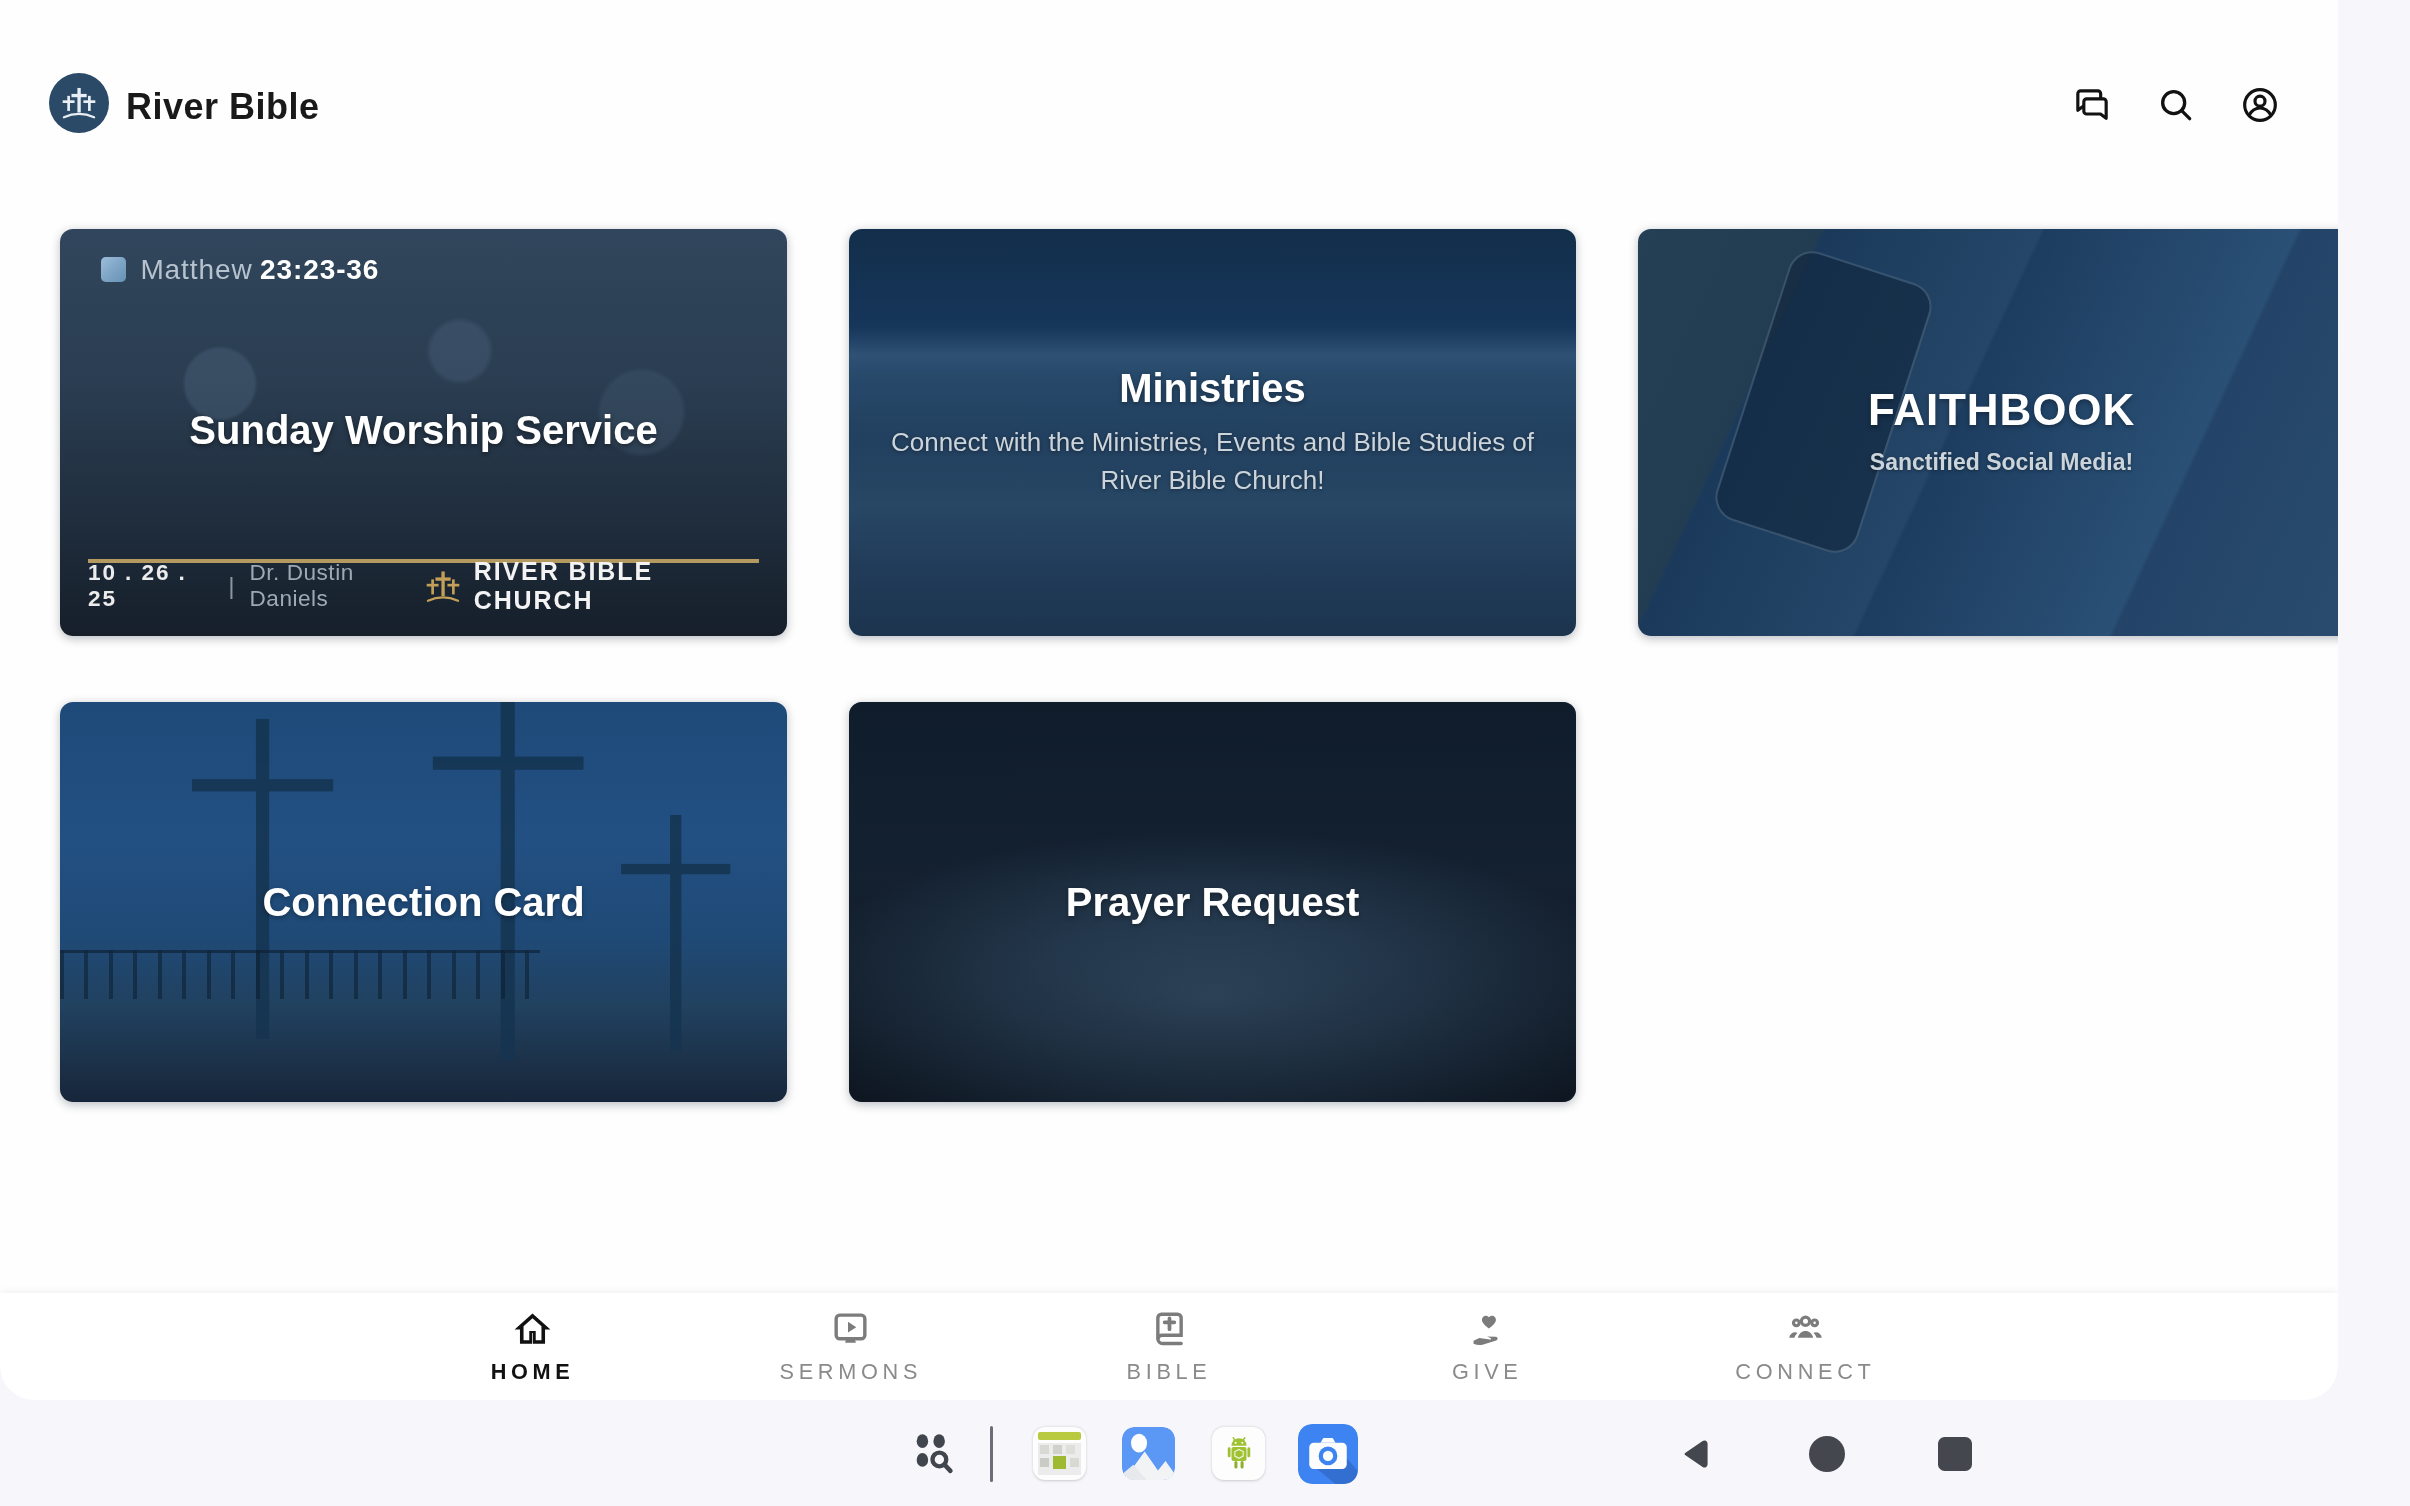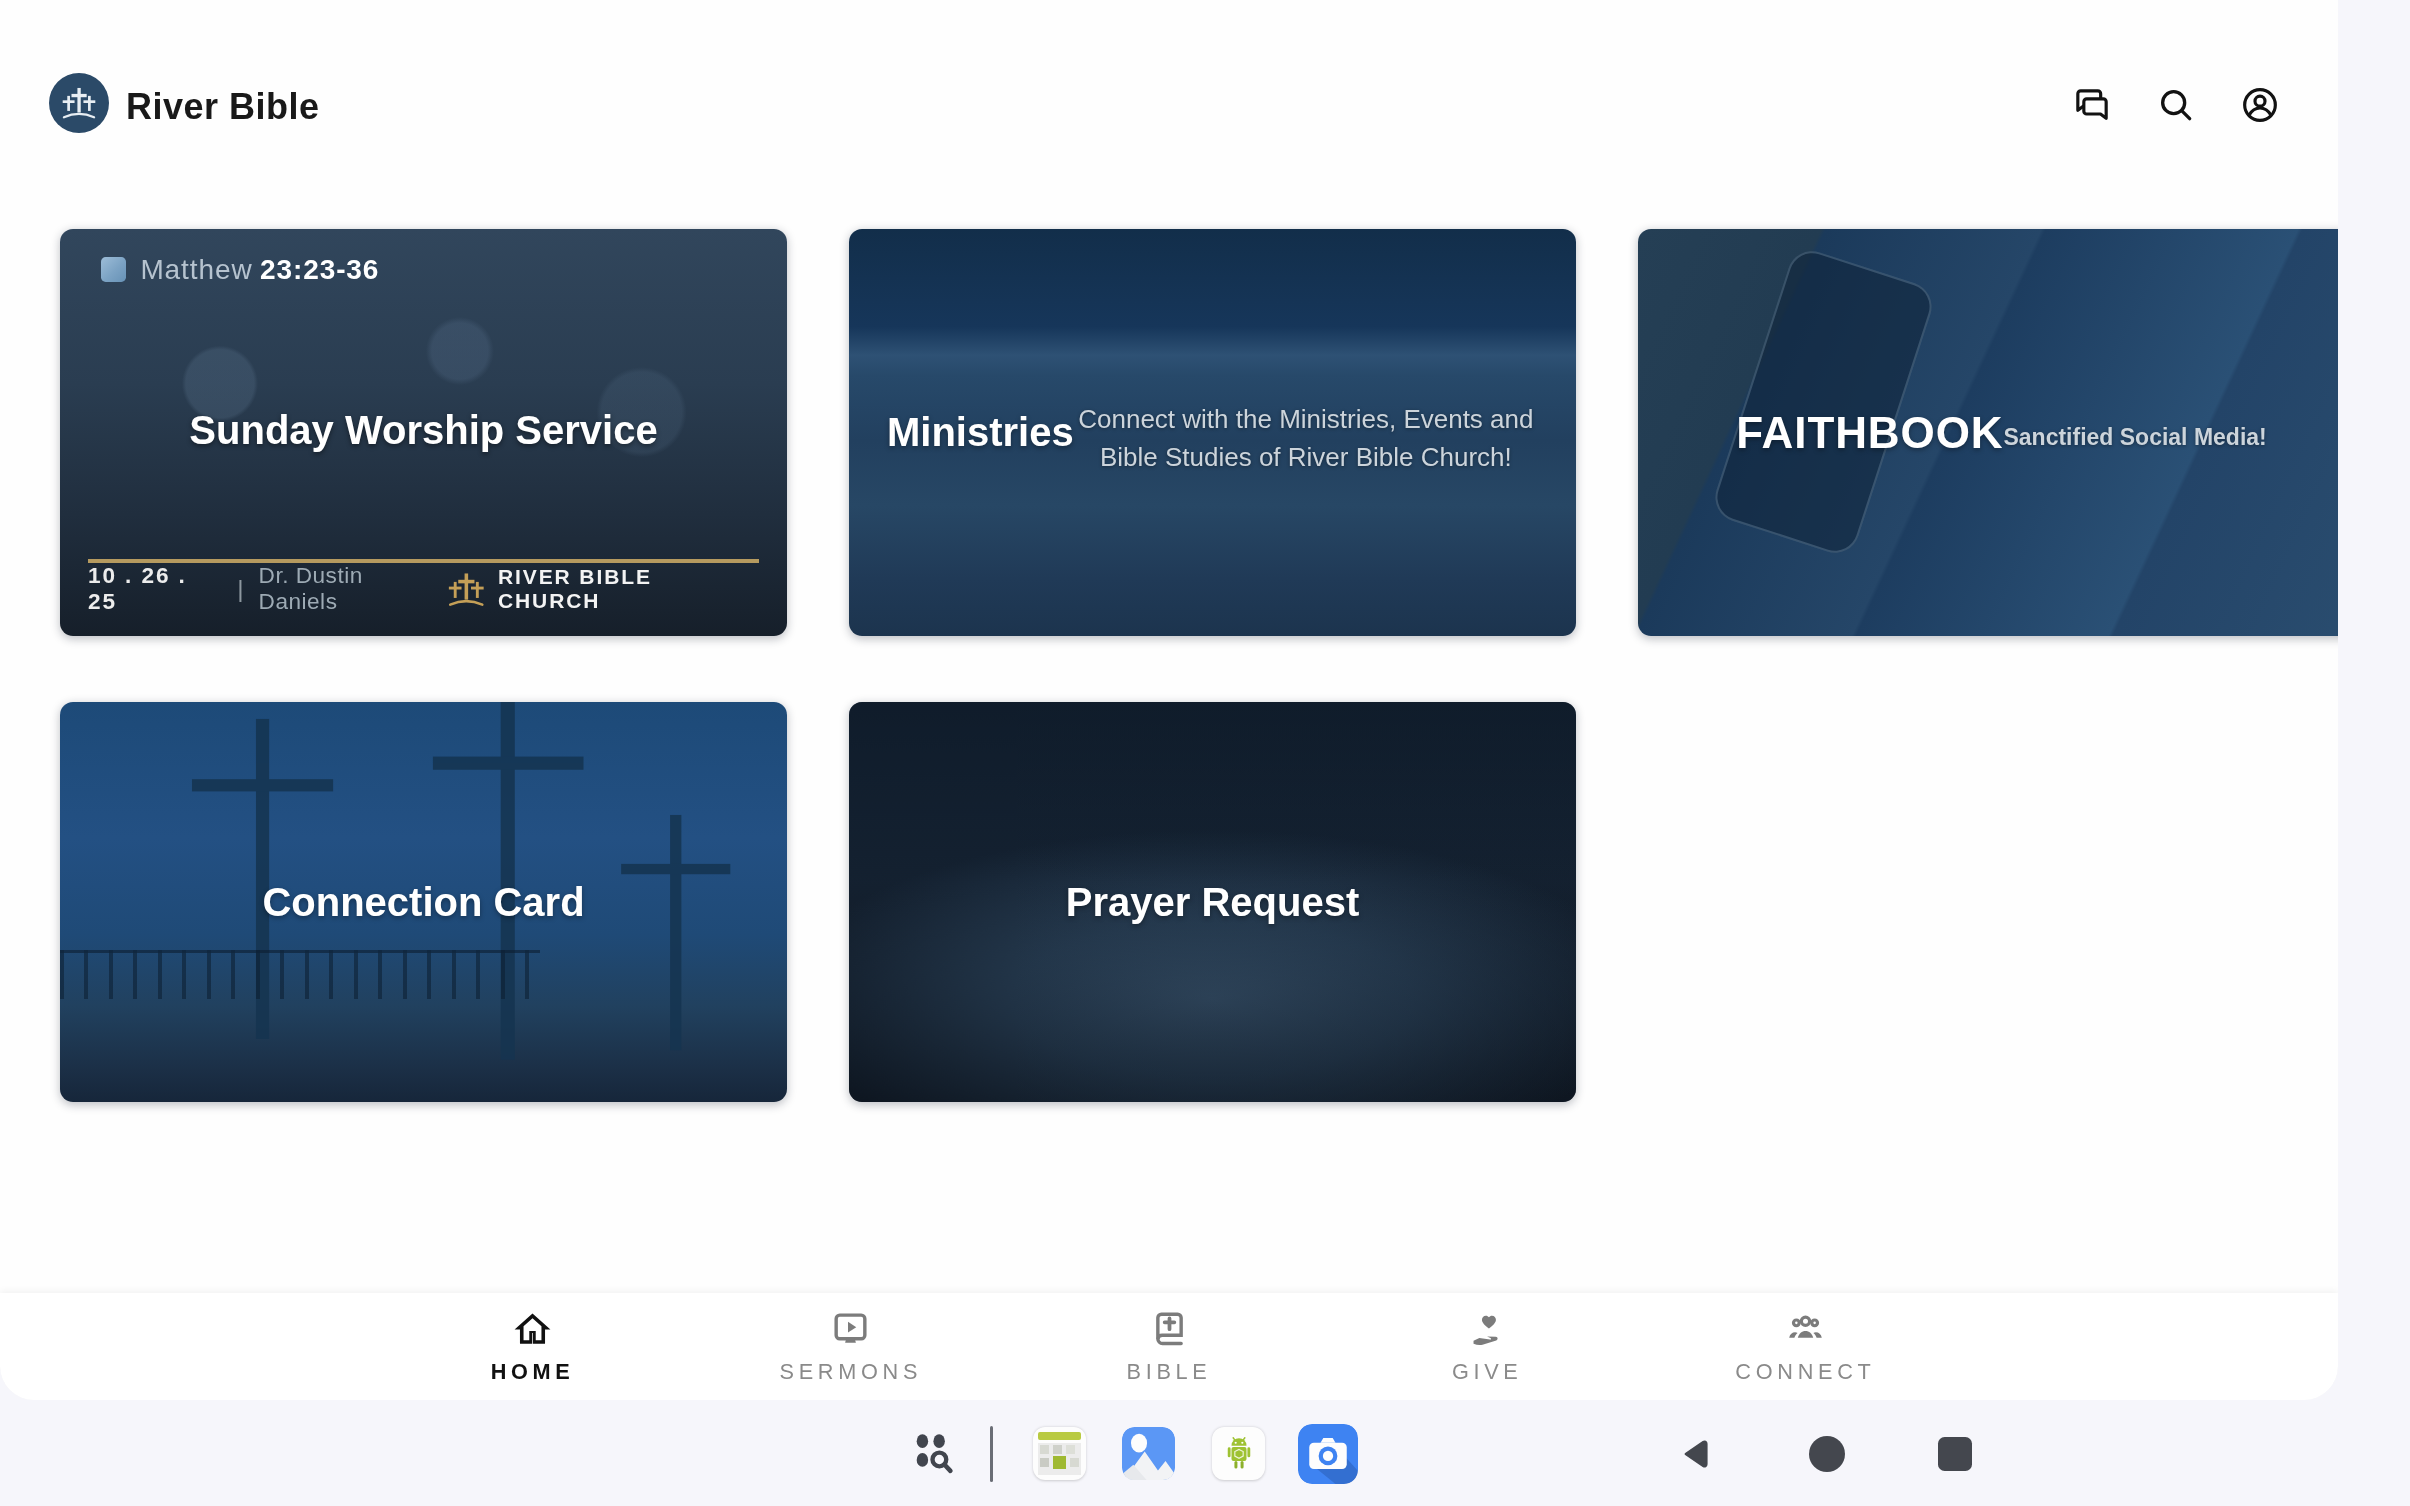--- a/index.html
+++ b/index.html
@@ -44,21 +44,21 @@
       background:linear-gradient(180deg, rgba(10,18,28,.55) 0%, rgba(10,18,28,.1) 45%, rgba(8,14,22,.45) 100%); }
 
   .phone-prop { position:absolute; left:111px; top:32px; width:149px; height:282px; border-radius:24.5px;
       background:rgba(14,34,56,.55); border:2.8px solid rgba(160,190,215,.25); transform:rotate(18deg); }
   .cross-field { position:absolute; left:0; top:0; width:100%; height:100%; opacity:.85; }
   .railing { position:absolute; left:0; right:34%; top:62%; height:49px;
       border-top:3.8px solid rgba(12,30,48,.75);
       background:repeating-linear-gradient(90deg, rgba(12,30,48,.7) 0 3.8px, rgba(0,0,0,0) 3.8px 24.5px); opacity:.8; }
 
   .card-content { position:absolute; inset:0; z-index:3; }
-  .center-stack { display:flex; flex-direction:row; align-items:center; justify-content:center;
+  .center-stack { display:flex; flex-direction:column; align-items:center; justify-content:center;
                   height:100%; text-align:center; padding:0 38px; }
   .card-title { font-size:40px; font-weight:700; text-shadow:0 1.9px 5.6px rgba(0,0,0,.35); }
   .card-sub { margin-top:13px; font-size:26px; line-height:1.45; color:#ccd4db; max-width:659px;
               text-shadow:0 0.9px 3.8px rgba(0,0,0,.4); }
   .faithbook-title { font-size:44px; font-weight:800; letter-spacing:0.9px; }
   .faithbook-sub { font-size:23px; margin-top:11.3px;font-weight:bold; }
 
   
   .scripture-row { position:absolute; left:41px; top:24.5px; display:flex; align-items:center; gap:14px; }
   .verse-chip { width:25.4px; height:25.4px; border-radius:4.7px;
@@ -70,21 +70,21 @@
   .worship-sub { position:absolute; left:41px; top:271px; font-size:29px; font-weight:700; color:#d3d8dc;
                  text-shadow:0 0.9px 3.8px rgba(0,0,0,.4); }
   .gold-rule { position:absolute; left:28px; right:28px; top:330px; height:3.8px; background:#b59a5f; }
   .worship-footer { position:absolute; left:28px; right:28px; bottom:21px;
                     display:flex; align-items:center; justify-content:space-between; }
   .date-row { display:flex; align-items:center; gap:15px; }
   .date-text { font-size:22.6px; font-weight:700; color:#ececec; letter-spacing:1.9px; }
   .date-sep { font-size:24.5px; color:#8d979f; font-weight:400; }
   .speaker-text { font-size:22.6px; color:#9daab4; letter-spacing:0.5px; }
   .brand-row { display:flex; align-items:center; gap:11.3px; }
-  .brand-text { font-size:21px; font-weight:700; color:#f3f3f3; letter-spacing:1.9px; }
+  .brand-text { font-size:25px; font-weight:700; color:#f3f3f3; letter-spacing:1.9px; }
 
   
   .navbar { position:absolute; left:0; bottom:0; width:100%; height:107px; background:#ffffff;
             border-radius:0 0 34px 34px; box-shadow:0 -1.9px 7.5px rgba(0,0,0,.05); }
   .nav-inner { width:1591px; margin:0 auto; height:100%; display:flex; }
   .nav-item { flex:1; display:flex; flex-direction:column; align-items:center; justify-content:center;
               gap:8.5px; cursor:pointer; color:#7c7c7c; }
   .nav-item .nav-label { font-size:21.7px; letter-spacing:4.7px; color:#8a8a8a; font-weight:500; }
   .nav-item.active { color:#111; }
   .nav-item.active .nav-label { color:#111; font-weight:700; }

